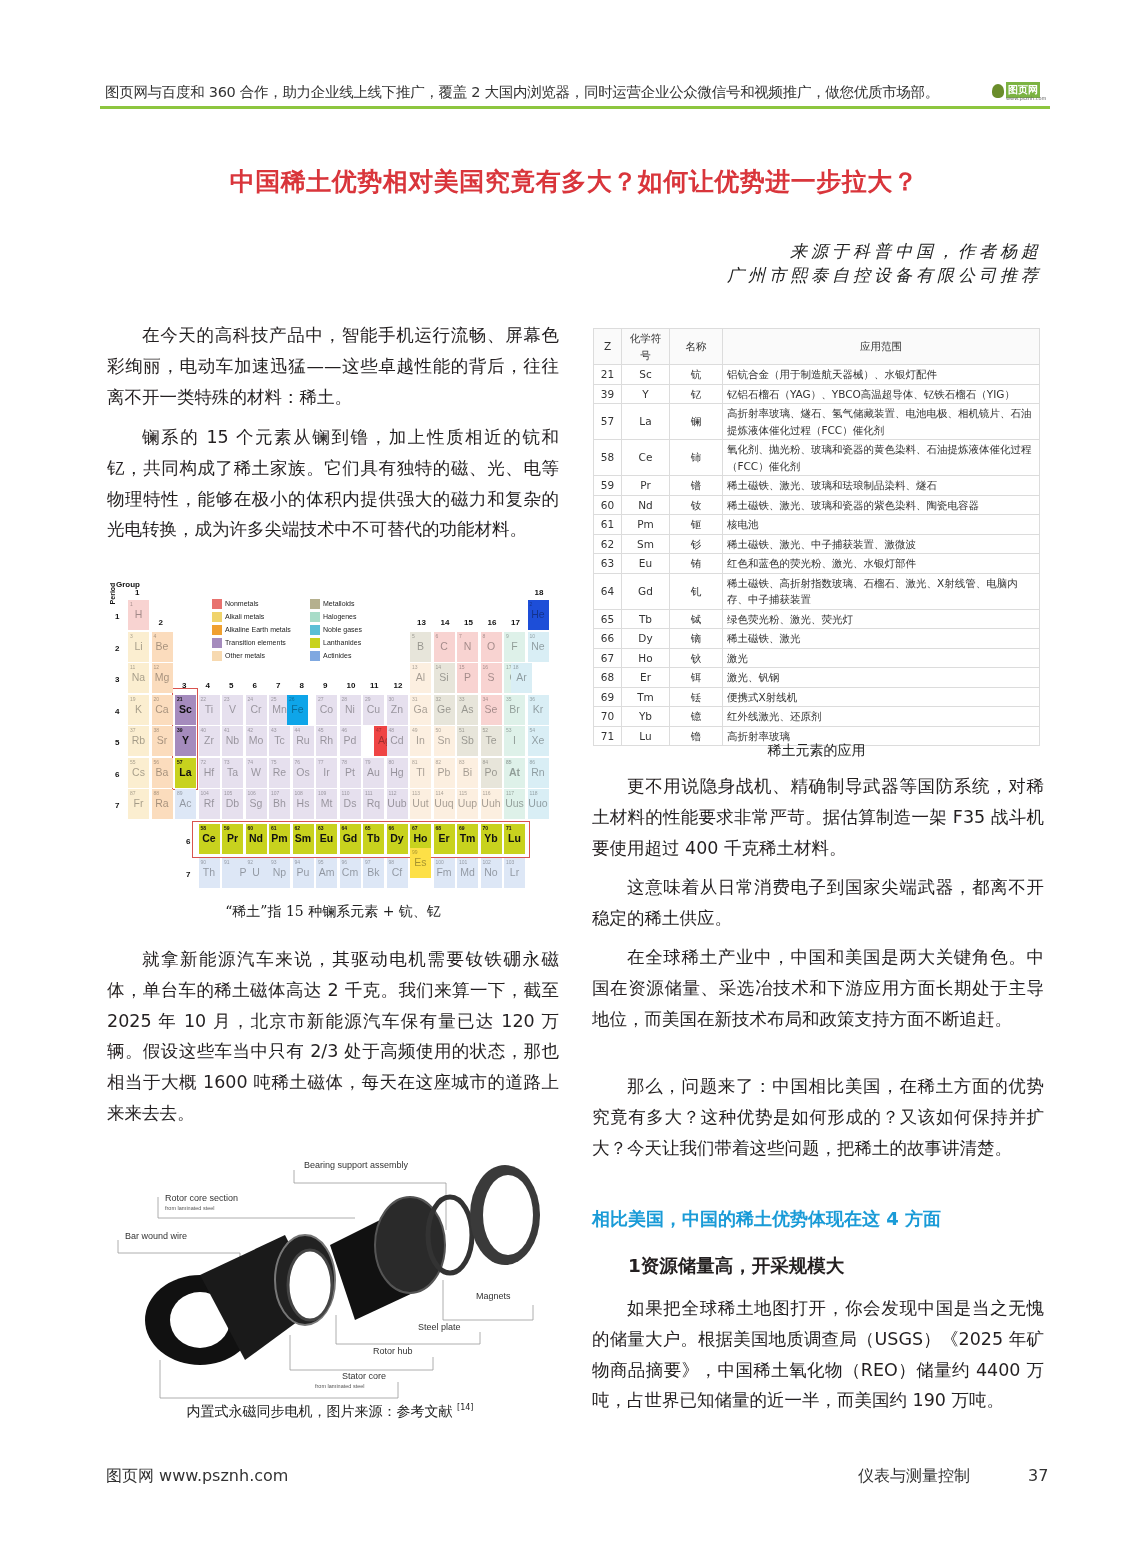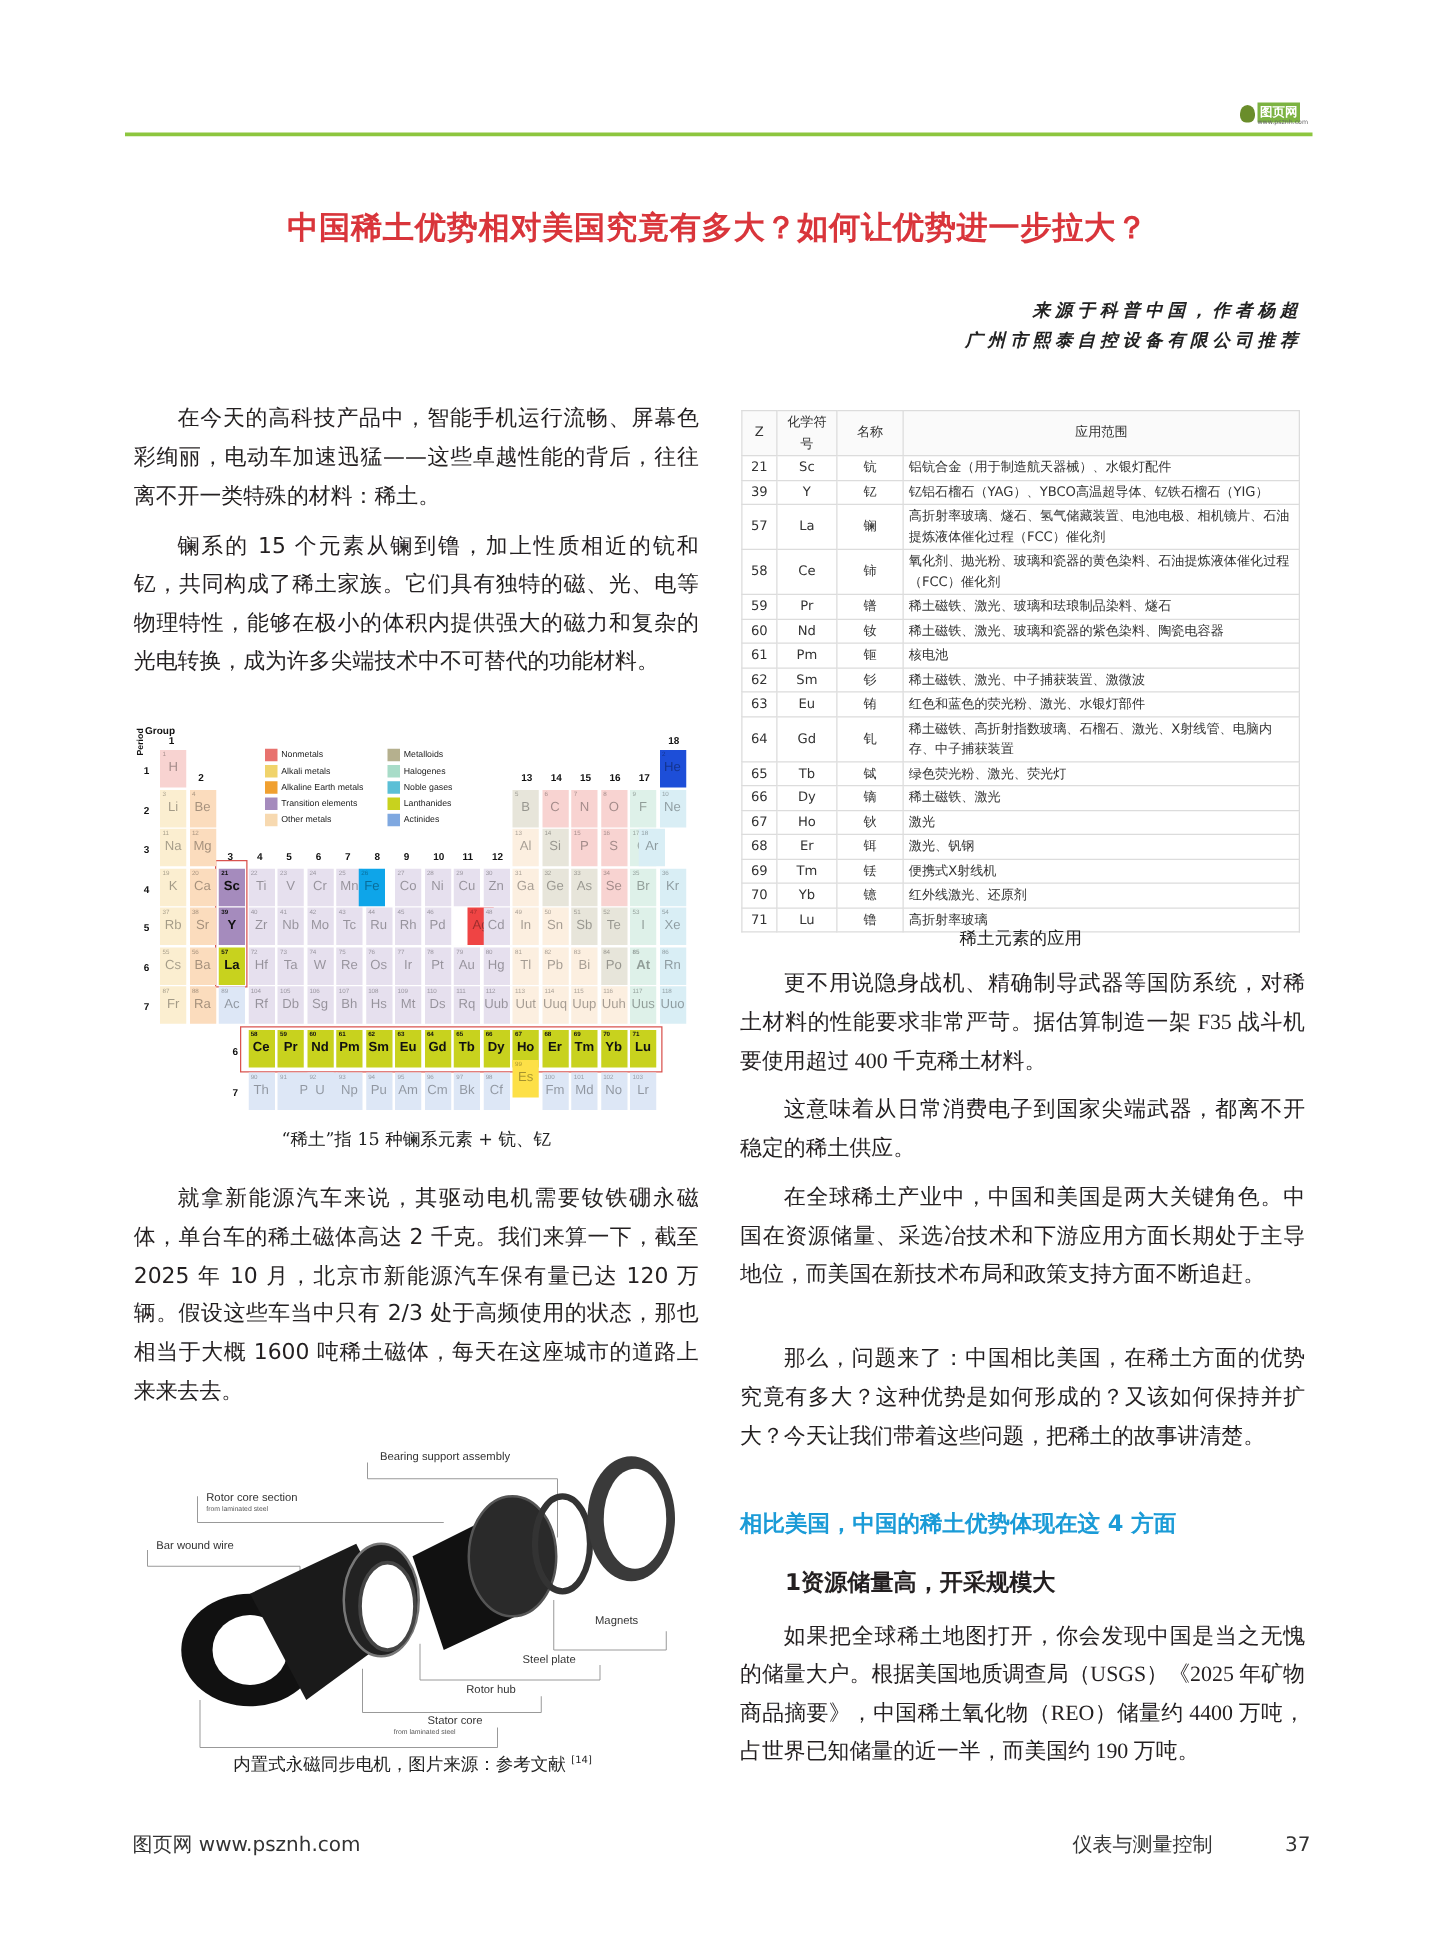--- a/index.html
+++ b/index.html
@@ -9,27 +9,27 @@
   .header-bar { position: absolute; left: 100px; top: 80px; width: 950px; height: 24px; }
   .header-text { position: absolute; left: 5px; top: 3px; font-size: 14.5px; color: #333; white-space: nowrap; letter-spacing: -0.3px; }
   .header-logo { position: absolute; right: 6px; top: 2px; width: 52px; height: 20px; }
   .header-logo .frog { position: absolute; left: 0; top: 2px; width: 12px; height: 14px; background: #6a8d2b; border-radius: 50% 50% 40% 40%; }
   .header-logo .logotext { position: absolute; left: 14px; top: 0; font-size: 10px; color: #fff; background: #7cb342; padding: 1px 2px; font-weight: bold; }
   .header-logo .url { position: absolute; left: 14px; top: 13px; font-size: 5px; color: #666; }
   .header-rule { position: absolute; left: 100px; top: 106px; width: 950px; height: 3px; background: #8dc63f; }
 
   .title { position: absolute; left: 0; top: 165px; width: 1148px; text-align: center; font-size: 25px; font-weight: bold; color: #d9353b; letter-spacing: 0.5px; }
 
-  .byline { position: absolute; right: 106px; text-align: right; font-family: "DejaVu Serif", serif; font-weight: bold; font-style: italic; font-size: 14px; color: #222; letter-spacing: 4px; }
+  .byline { position: absolute; right: 106px; text-align: right; font-family: "DejaVu Serif", serif; font-weight: normal; font-style: italic; font-size: 17px; color: #222; letter-spacing: 4px; }
   .byline.l1 { top: 240px; }
   .byline.l2 { top: 264px; }
 
   .para { position: absolute; font-size: 17.5px; line-height: 30.8px; color: #231f20; text-align: justify; text-indent: 2em; }
   .left-col { left: 107px; width: 452px; }
-  .right-col { left: 592px; width: 452px; font-family: Liberation Serif, serif; }
+  .right-col { left: 592px; width: 452px; }
 
   .caption { position: absolute; font-size: 14px; color: #222; text-align: center; }
 
   
   .ptable { position: absolute; left: 112px; top: 580px; width: 446px; height: 310px; }
   .pcell { position: absolute; width: 21px; height: 30px; font-family: "Liberation Sans", sans-serif; }
   .pcell .num { position: absolute; left: 2px; top: 1px; font-size: 5px; color: rgba(0,0,0,0.35); }
   .pcell .sym { position: absolute; left: 0; width: 100%; top: 8px; text-align: center; font-size: 10.5px; color: rgba(0,0,0,0.35); }
   .pcell.hl .num, .pcell.hl .sym { color: #111; font-weight: bold; }
   .plabel { position: absolute; font-family: "Liberation Sans", sans-serif; font-size: 8px; font-weight: bold; color: #111; }
@@ -55,20 +55,21 @@
 
   .footer-left { position: absolute; left: 106px; top: 1466px; font-size: 16px; color: #333; }
   .footer-mag { position: absolute; left: 858px; top: 1466px; font-size: 16px; color: #333; }
   .footer-page { position: absolute; left: 1028px; top: 1466px; font-size: 16px; color: #333; }
   sup { font-size: 8px; }
 </style>
 </head>
 <body>
 
 <div class="header-bar">
+  <span class="header-text">图页网与百度和 360 合作，助力企业线上线下推广，覆盖 2 大国内浏览器，同时运营企业公众微信号和视频推广，做您优质市场部。</span>
   <div class="header-logo">
     <span class="frog"></span>
     <span class="logotext">图页网</span>
     <span class="url">www.psznh.com</span>
   </div>
 </div>
 <div class="header-rule"></div>
 
 <h1 class="title">中国稀土优势相对美国究竟有多大？如何让优势进一步拉大？</h1>
 <div class="byline l1">来源于科普中国，作者杨超</div>

